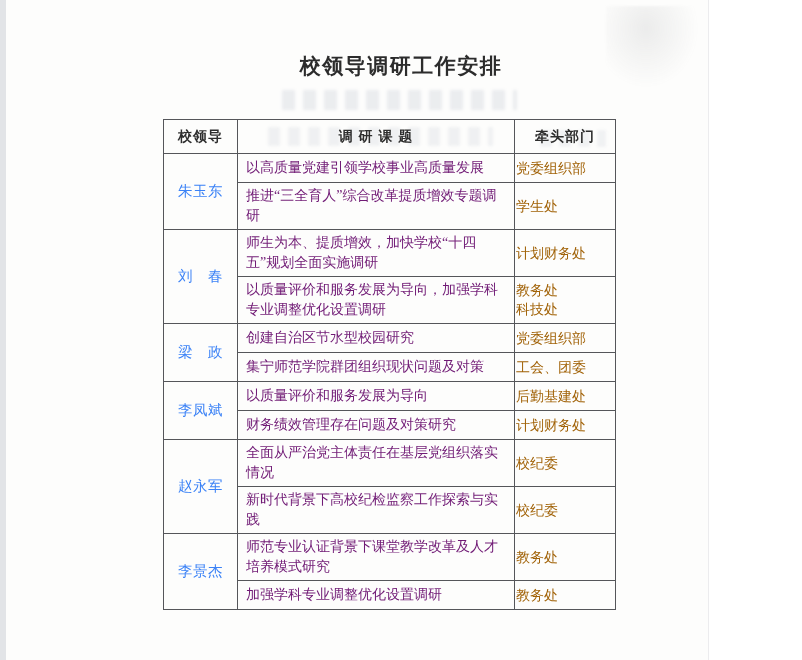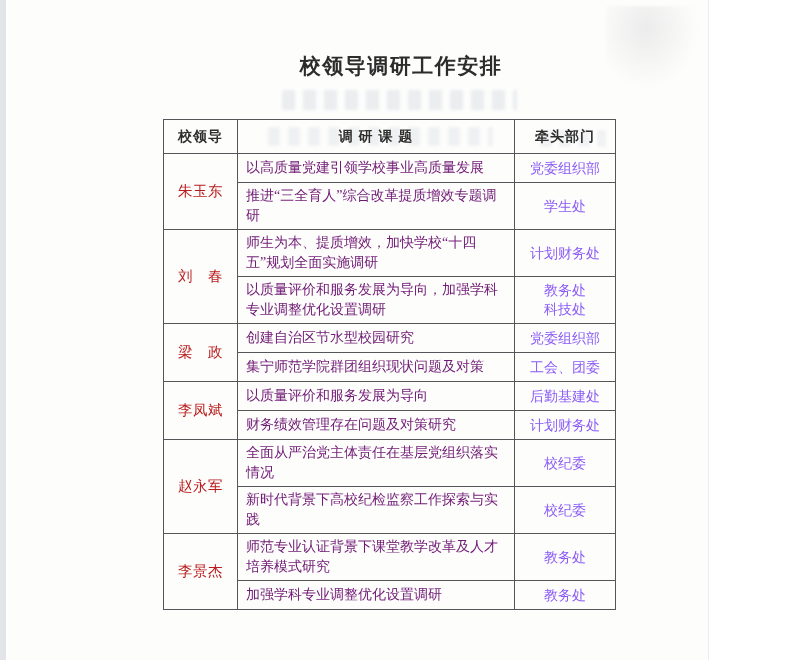--- a/index.html
+++ b/index.html
@@ -85,35 +85,35 @@
     font-size: 14px;
     color: #2e2e2e;
     height: 31px;
     text-align: center;
     letter-spacing: 1px;
   }
   .leader-cell {
     text-align: center;
     font-size: 14.5px;
     letter-spacing: .5px;
-    color: #b91c1c;
+    color: #3b82f6;
   }
   .topic-cell {
     text-align: left;
     padding: 3px 8px;
     font-size: 14px;
     line-height: 20px;
     color: #701a75;
   }
   .dept-cell {
-    text-align: center;
+    text-align: left;
     font-size: 14px;
     line-height: 19px;
     white-space: pre-line;
-    color: #8b5cf6;
+    color: #a16207;
     padding: 2px 1px;
   }
   .row-single .topic-cell { padding-top: 4px; padding-bottom: 4px; }
 </style>
 </head>
 <body>
 
 <div class="screen">
   <div class="scan-area"></div>
   <div class="edge-strip"></div>

